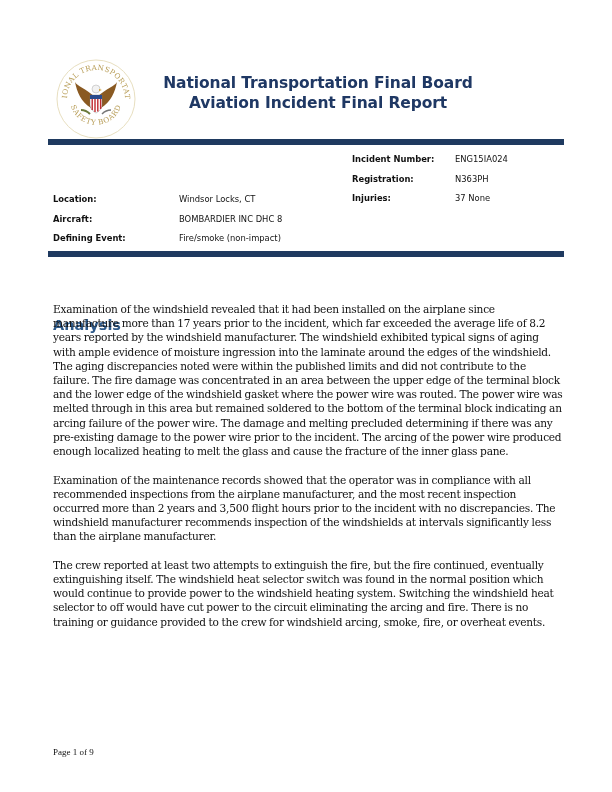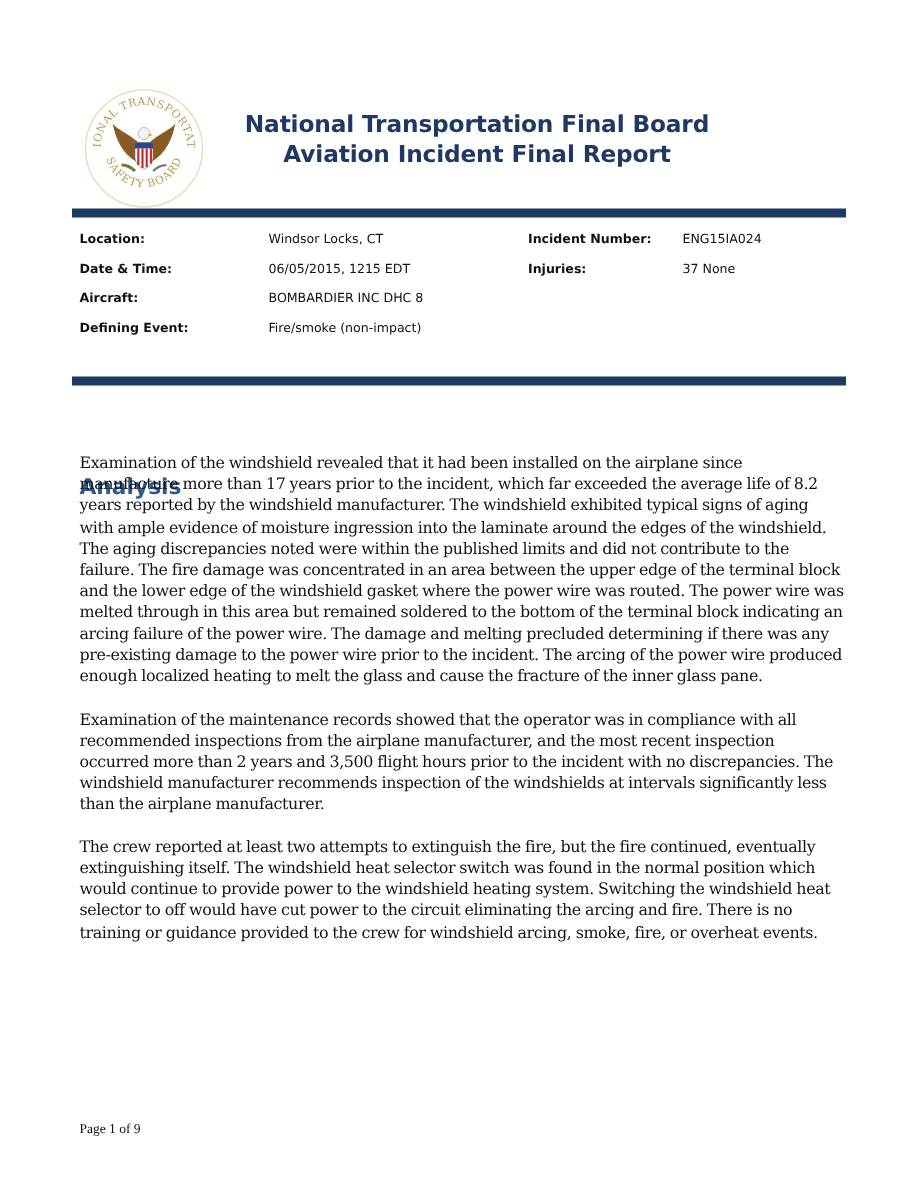--- a/index.html
+++ b/index.html
@@ -11,21 +11,21 @@
     .title-block { position: absolute; left: 150px; top: 73px; width: 336px; text-align: center;
       font-family: "DejaVu Sans", sans-serif; font-weight: bold; color: #1f3864; font-size: 15.5px; line-height: 20px; letter-spacing: -0.1px; }
 
     .bar { position: absolute; left: 48px; width: 516px; height: 6px; background: #1f3a60; }
     .bar.top { top: 139px; }
     .bar.bottom { top: 251px; }
 
     .info { position: absolute; top: 150px; font-family: "DejaVu Sans", sans-serif; font-size: 8.4px; color: #111; }
     .info .row { height: 19.5px; line-height: 19.5px; white-space: nowrap; }
     .info .lbl { display: inline-block; font-weight: bold; }
-    .info.left { left: 53px; }
+    .info.left { left: 53px; margin-top: 40px; }
     .info.left .lbl { width: 126px; }
     .info.right { left: 352px; }
     .info.right .lbl { width 102px; width: 103px; }
 
     .section-title { position: absolute; left: 53px; top: 273px; font-family: "DejaVu Sans", sans-serif;
       font-weight: bold; font-size: 14.5px; color: #2e5a8a; margin-top: 44px; }
 
     .body-text { position: absolute; left: 53px; top: 302px; width: 510px;
       font-family: "DejaVu Serif", serif; font-size: 10.6px; line-height: 14.2px; color: #111; letter-spacing: -0.25px; word-spacing: -0.3px; }
     .body-text p { margin: 0 0 14.3px 0; }
@@ -74,33 +74,33 @@
     <div>Aviation Incident Final Report</div>
   </div>
 
   <div class="bar top"></div>
 
   <div class="info left">
     <div class="row">
       <span class="lbl">Location:</span><span>Windsor Locks, CT</span>
     </div>
     <div class="row">
-      <span class="lbl">Date &amp; Time:</span><span>06/05/2015, 1215 EDT</span>
-    </div>
-    <div class="row">
       <span class="lbl">Aircraft:</span><span>BOMBARDIER INC DHC 8</span>
     </div>
     <div class="row">
       <span class="lbl">Defining Event:</span><span>Fire/smoke (non-impact)</span>
     </div>
   </div>
 
   <div class="info right">
     <div class="row">
       <span class="lbl">Incident Number:</span><span>ENG15IA024</span>
+    </div>
+    <div class="row">
+      <span class="lbl">Registration:</span><span>N363PH</span>
     </div>
     <div class="row">
       <span class="lbl">Injuries:</span><span>37 None</span>
     </div>
   </div>
 
   <div class="bar bottom"></div>
 
   <div class="section-title">Analysis</div>
 

